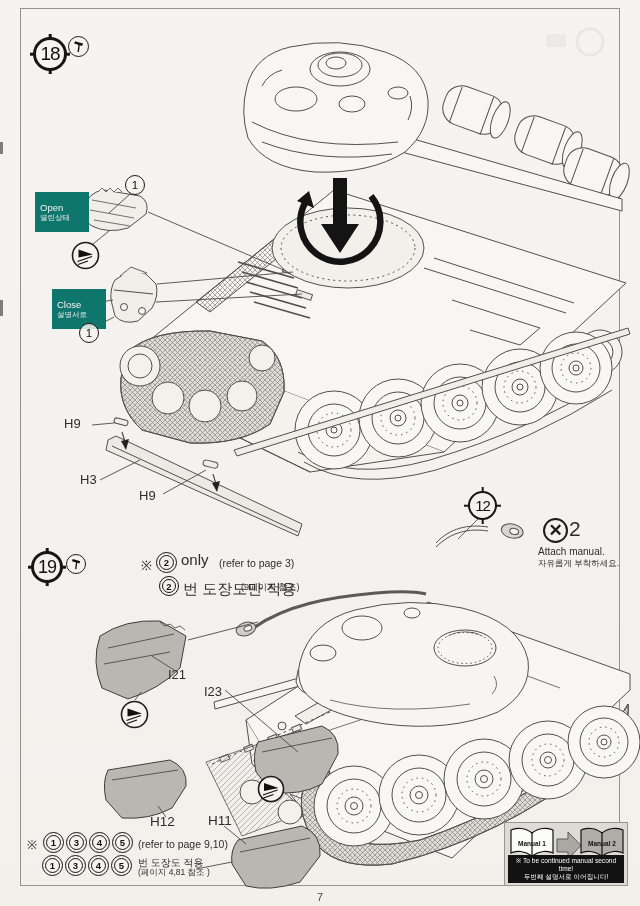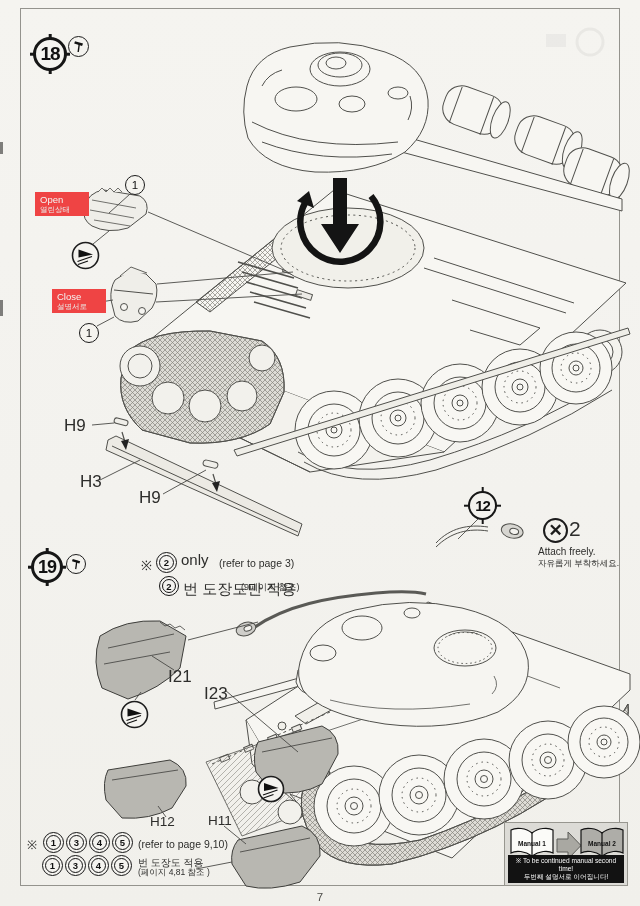--- a/index.html
+++ b/index.html
@@ -6,35 +6,35 @@
   body{
     width:640px;height:906px;position:relative;overflow:hidden;
     background:linear-gradient(180deg,#f5f4f0 0%,#f3f2ee 55%,#f1f0eb 100%);
     font-family:"Liberation Sans",sans-serif;color:#222;
   }
   .frame{position:absolute;left:20px;top:8px;width:600px;height:878px;border:1px solid #94938d;box-sizing:border-box}
   svg.art{position:absolute;left:0;top:0}
 
   
   .stepbadge{position:absolute;box-sizing:border-box;border:3.4px solid #161616;border-radius:50%;
-    display:flex;align-items:center;justify-content:center;font-weight:bold;color:#111;background:transparent;letter-spacing:-1px}
+    display:flex;align-items:center;justify-content:center;font-weight:normal;color:#111;background:transparent;letter-spacing:-1px}
   .stepbadge .tick{position:absolute;background:#161616}
   .tick.n{left:50%;top:-6px;width:2.6px;height:6px;transform:translateX(-50%)}
   .tick.s{left:50%;bottom:-6px;width:2.6px;height:6px;transform:translateX(-50%)}
   .tick.w{top:50%;left:-6px;height:2.6px;width:6px;transform:translateY(-50%)}
   .tick.e{top:50%;right:-6px;height:2.6px;width:6px;transform:translateY(-50%)}
 
   .toolicon{position:absolute;box-sizing:border-box;border:1.8px solid #1d1d1d;border-radius:50%;background:#f4f3ef;
     display:flex;align-items:center;justify-content:center}
 
-  .blackbox{position:absolute;background:#ef4444;color:#f4f4f2;padding:2px 5px;line-height:1.2}
+  .blackbox{position:absolute;background:#0f766e;color:#f4f4f2;padding:10px 5px;line-height:1.2}
   .blackbox .en{font-size:9.5px;display:block}
   .blackbox .ko{font-size:7.5px;display:block;color:#e9e9e7}
 
-  .partlabel{position:absolute;font-size:17px;color:#2d2d2b}
+  .partlabel{position:absolute;font-size:13px;color:#2d2d2b}
   .plain{position:absolute;color:#2d2d2b}
 
   .circ1{position:absolute;box-sizing:border-box;border:1.6px solid #1a1a1a;border-radius:50%;
     display:flex;align-items:center;justify-content:center;font-size:11.5px;color:#111;background:rgba(244,243,239,.85)}
   .circ2{position:absolute;box-sizing:border-box;border:1.4px solid #141414;border-radius:50%;padding:1.6px;background:rgba(244,243,239,.9)}
   .circ2 .in{box-sizing:border-box;border:1.4px solid #141414;border-radius:50%;width:100%;height:100%;
     display:flex;align-items:center;justify-content:center;font-weight:bold;font-size:9.5px;color:#111}
 
   .xcirc{position:absolute;box-sizing:border-box;border:2.6px solid #1c1c1c;border-radius:50%;
     display:flex;align-items:center;justify-content:center;font-size:17px;font-weight:bold;color:#1c1c1c;line-height:1}
@@ -413,21 +413,21 @@
   <span class="tick n"></span>
     <span class="tick s"></span>
     <span class="tick w"></span>
     <span class="tick e"></span>
   <span>12</span>
 </div>
 <div class="xcirc" style="left:543px;top:518px;width:25px;height:25px">
   <span>✕</span>
 </div>
 <div class="plain" style="left:569px;top:517px;font-size:21px">2</div>
-<div class="plain" style="left:538px;top:546px;font-size:10px">Attach freely.</div>
+<div class="plain" style="left:538px;top:546px;font-size:10px">Attach manual.</div>
 <div class="plain" style="left:538px;top:558px;font-size:8.5px">자유롭게 부착하세요.</div>
 
 <div class="stepbadge" style="left:31px;top:551px;width:32px;height:32px;font-size:18px">
   <span class="tick n"></span>
     <span class="tick s"></span>
     <span class="tick w"></span>
     <span class="tick e"></span>
   <span>19</span>
 </div>
 <div class="toolicon" style="left:66px;top:554px;width:20px;height:20px">

